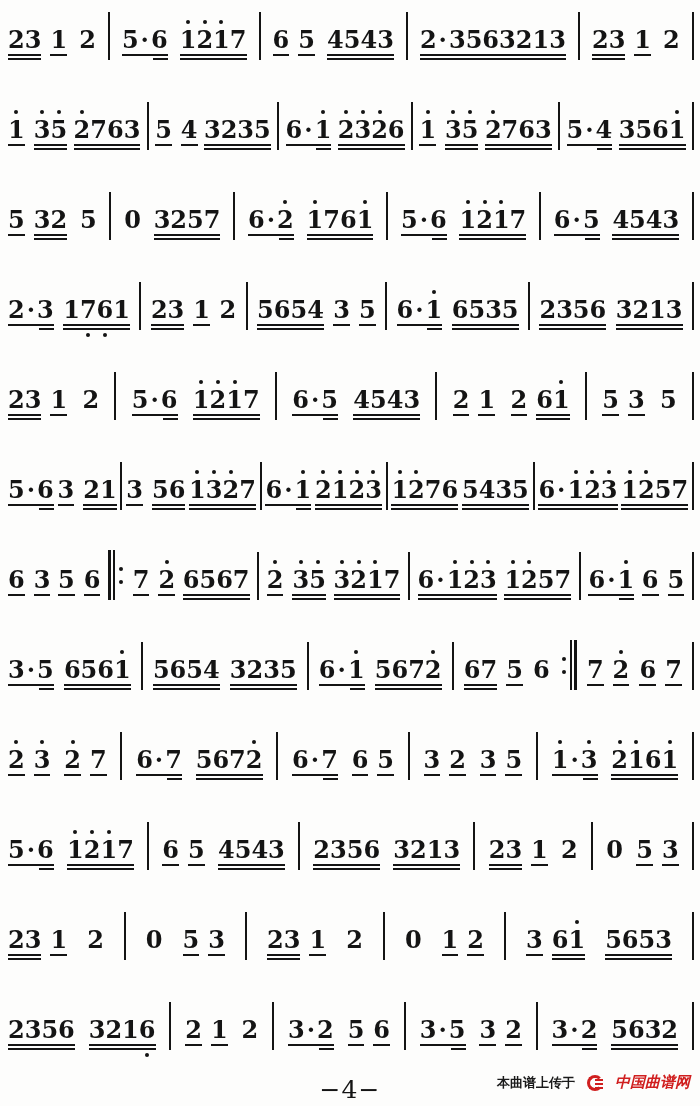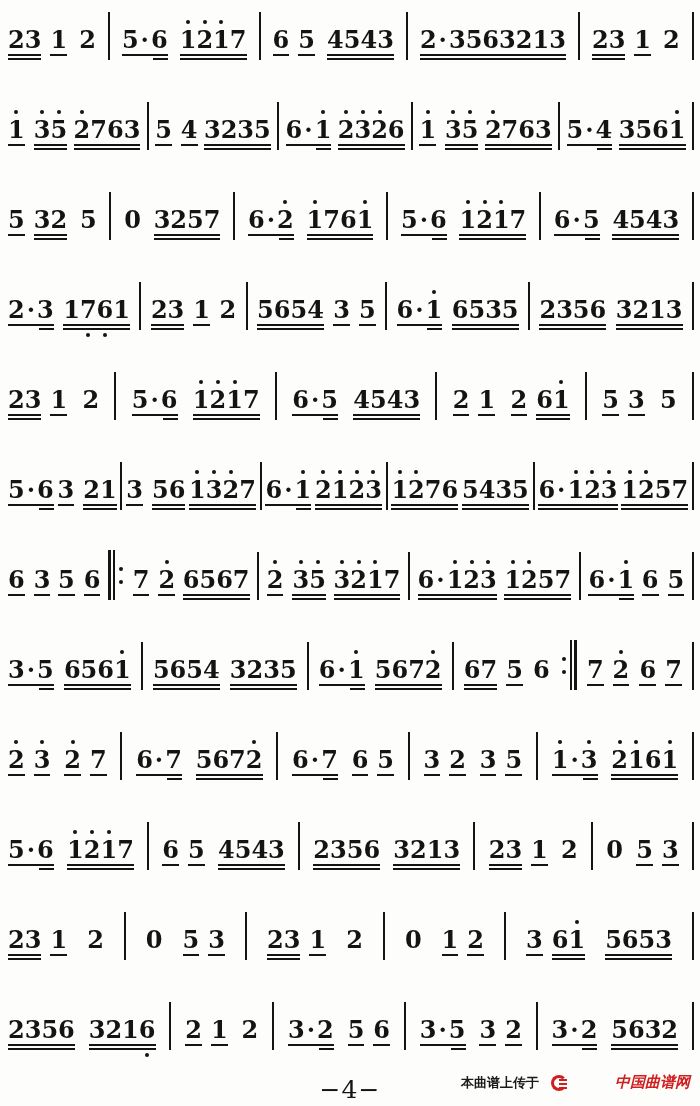--- a/index.html
+++ b/index.html
@@ -31,21 +31,21 @@
   .page-number{position:absolute;left:0;right:0;bottom:2px;text-align:center;
         font-size:25px;font-weight:400;letter-spacing:1px;}
   .credit{position:absolute;right:10px;bottom:14px;display:flex;align-items:center;gap:12px;
         font-family:"DejaVu Sans","Liberation Sans",sans-serif;text-align:right;}
   .credit-text{font-size:13px;font-weight:700;color:#1a1a1a;}
   .logo{position:relative;width:16px;height:16px;border-radius:50%;display:inline-block;}
   .logo::before{content:"";position:absolute;inset:0;border-radius:50%;
         border:3px solid var(--logo,#d01f1f);border-right-color:transparent;}
   .logo::after{content:"";position:absolute;right:0;top:4px;width:8px;height:2px;
         background:var(--logo,#d01f1f);box-shadow:0 4px 0 var(--logo,#d01f1f),0 8px 0 var(--logo,#d01f1f);}
-  .site-name{font-size:15px;font-weight:700;font-style:italic;color:var(--logo,#d01f1f);margin-left:36px;}
+  .site-name{font-size:15px;font-weight:700;font-style:italic;color:var(--logo,#d01f1f);}
 </style>
 </head>
 <body>
 
 <div class="page">
   <div class="score" id="score">
       <div class="row">
         <div class="group">
           <div class="unit">
             <span class="ch">2</span>

